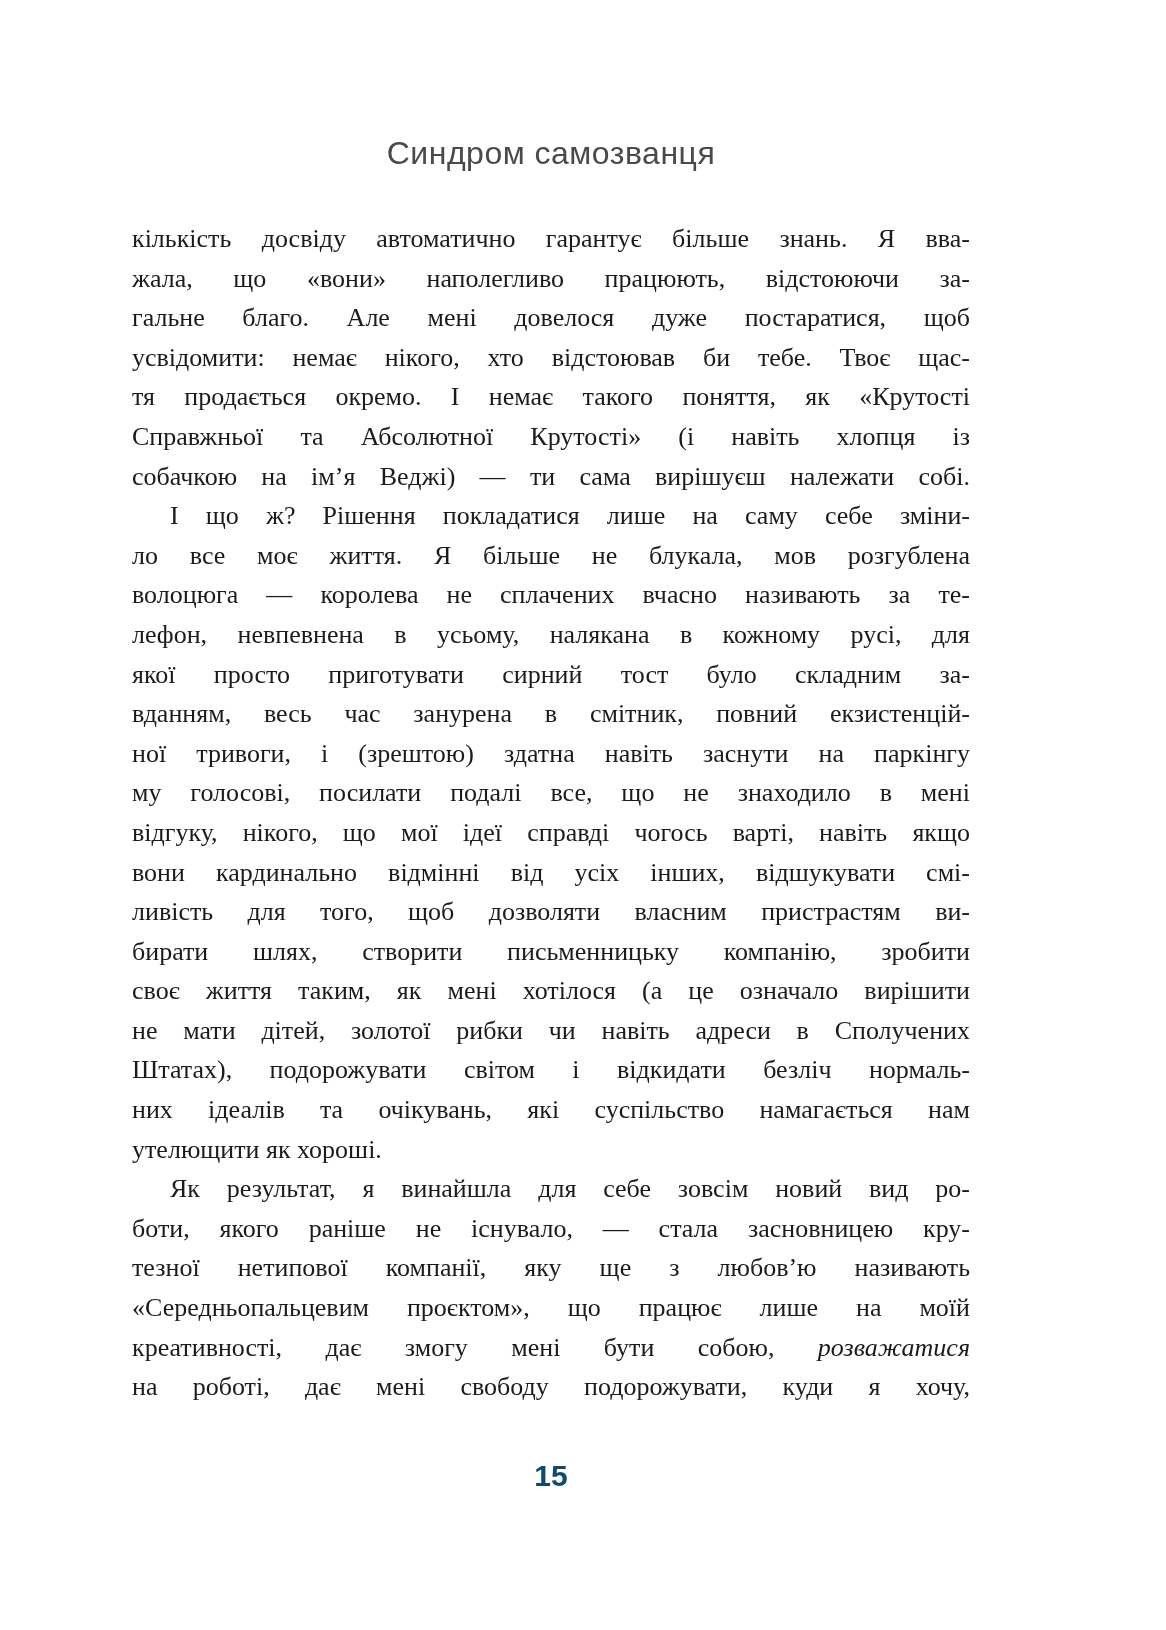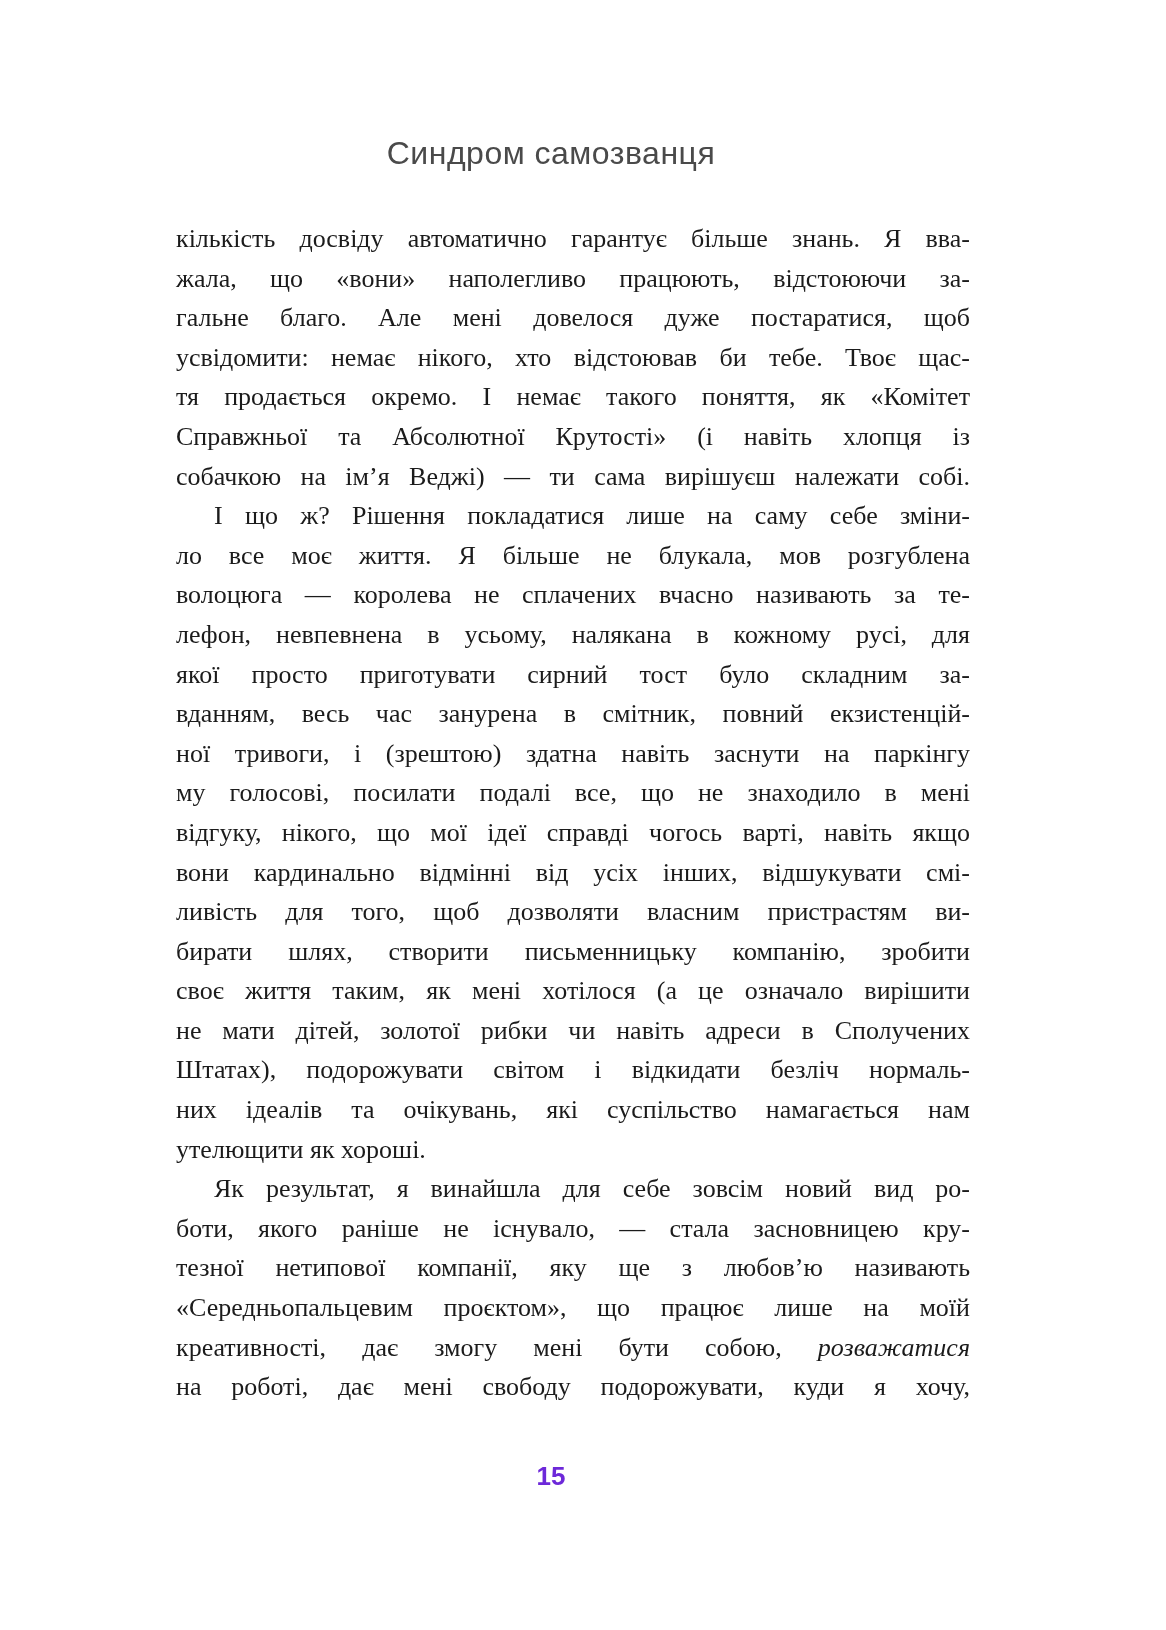--- a/index.html
+++ b/index.html
@@ -35,57 +35,56 @@
     font-family: "Liberation Serif", serif;
     font-size: 26px;
     line-height: 39.6px;
     color: #1b1b1b;
   }
   .line {
     text-align: justify;
     text-align-last: justify;
     height: 39.6px;
     white-space: normal;
-    margin-left: 44px;
   }
   .line.no-just {
     text-align: left;
     text-align-last: left;
   }
   .line.indent {
     text-indent: 38px;
   }
   .line em {
     font-style: italic;
   }
   .page-number {
     position: absolute;
     top: 1458px;
     left: 132px;
     width: 838px;
     text-align: center;
     font-family: "Liberation Sans", sans-serif;
-    font-size: 26px;
+    font-size: 30px;
     line-height: 36px;
     font-weight: bold;
-    color: #6d28d9;
+    color: #0c4a6e;
   }
 </style>
 </head>
 <body>
 
 <div class="page">
   <div class="running-header">Синдром самозванця</div>
 
   <div class="body-text">
       <div class="line"><span>кількість досвіду автоматично гарантує більше знань. Я вва-</span></div>
       <div class="line"><span>жала, що «вони» наполегливо працюють, відстоюючи за-</span></div>
       <div class="line"><span>гальне благо. Але мені довелося дуже постаратися, щоб</span></div>
       <div class="line"><span>усвідомити: немає нікого, хто відстоював би тебе. Твоє щас-</span></div>
-      <div class="line"><span>тя продається окремо. І немає такого поняття, як «Комітет</span></div>
+      <div class="line"><span>тя продається окремо. І немає такого поняття, як «Крутості</span></div>
       <div class="line"><span>Справжньої та Абсолютної Крутості» (і навіть хлопця із</span></div>
       <div class="line"><span>собачкою на ім’я Веджі) — ти сама вирішуєш належати собі.</span></div>
       <div class="line indent"><span>І що ж? Рішення покладатися лише на саму себе зміни-</span></div>
       <div class="line"><span>ло все моє життя. Я більше не блукала, мов розгублена</span></div>
       <div class="line"><span>волоцюга — королева не сплачених вчасно називають за те-</span></div>
       <div class="line"><span>лефон, невпевнена в усьому, налякана в кожному русі, для</span></div>
       <div class="line"><span>якої просто приготувати сирний тост було складним за-</span></div>
       <div class="line"><span>вданням, весь час занурена в смітник, повний екзистенцій-</span></div>
       <div class="line"><span>ної тривоги, і (зрештою) здатна навіть заснути на паркінгу</span></div>
       <div class="line"><span>му голосові, посилати подалі все, що не знаходило в мені</span></div>

